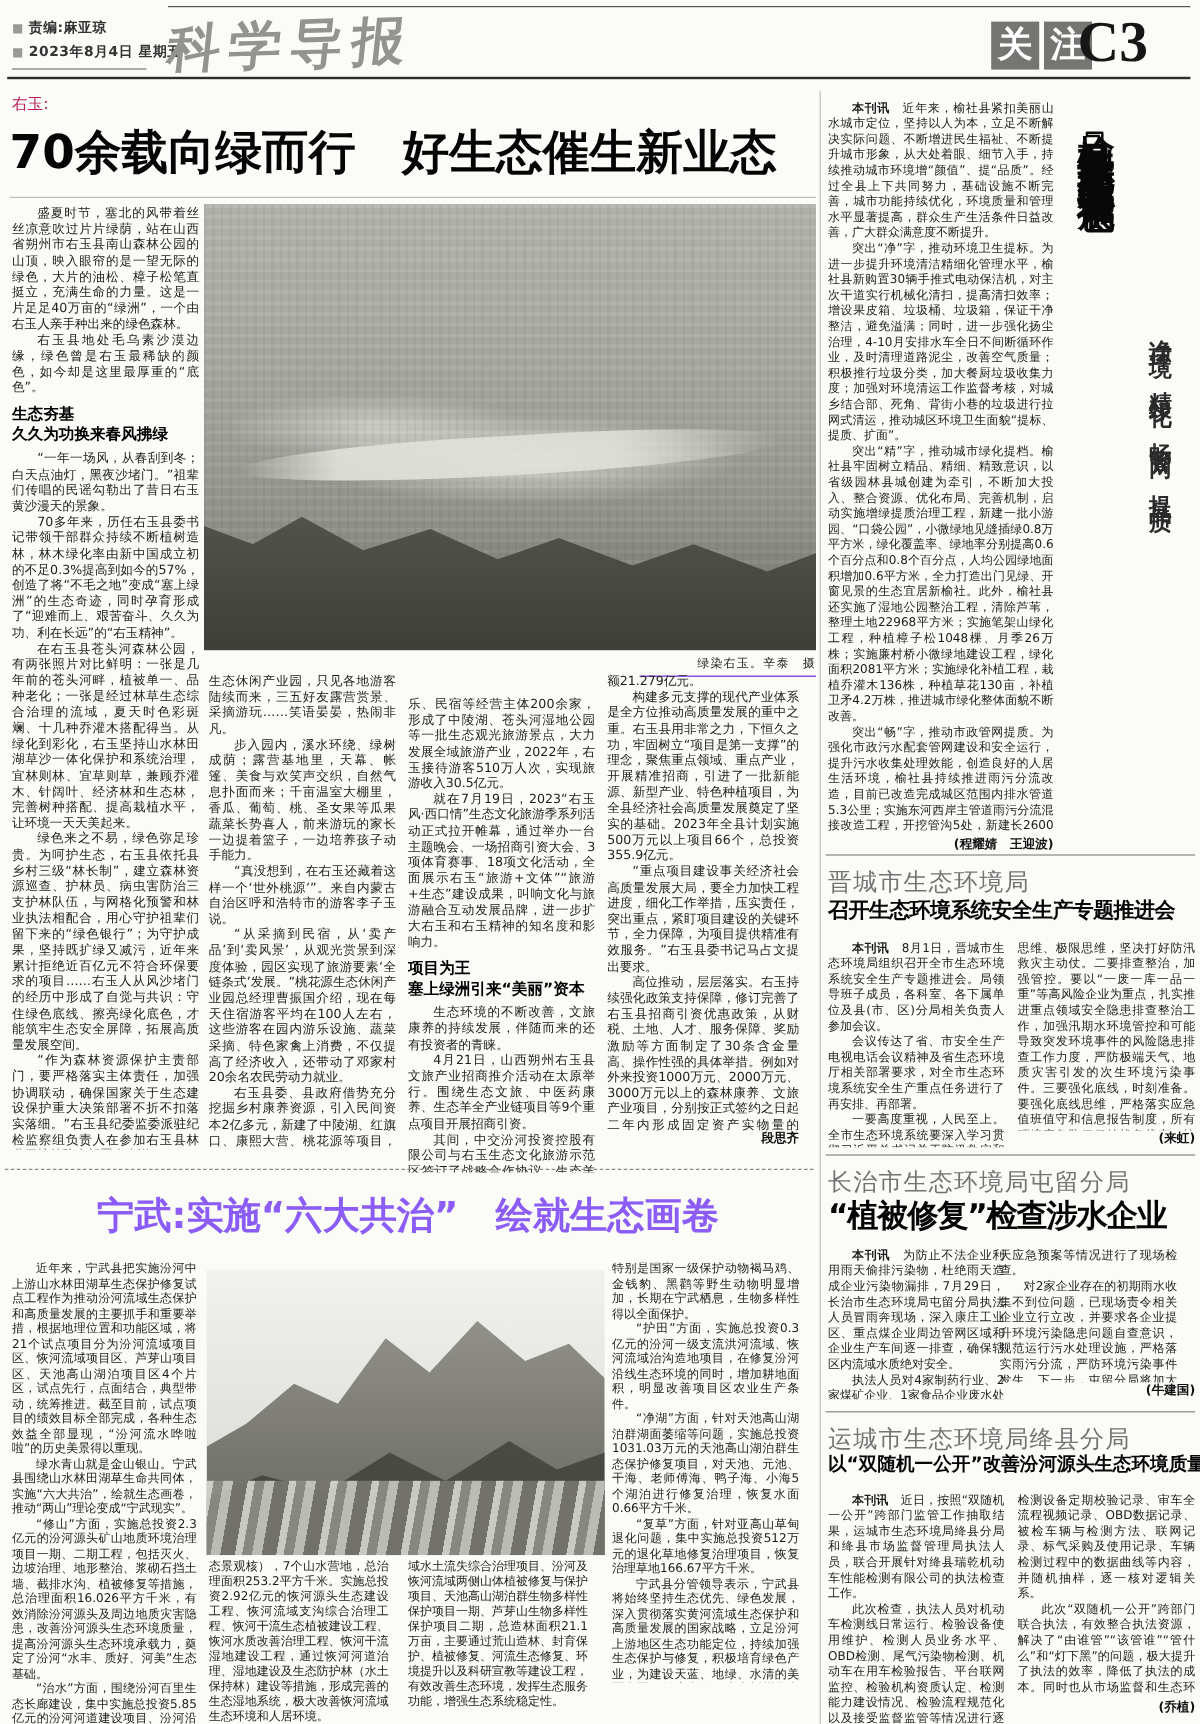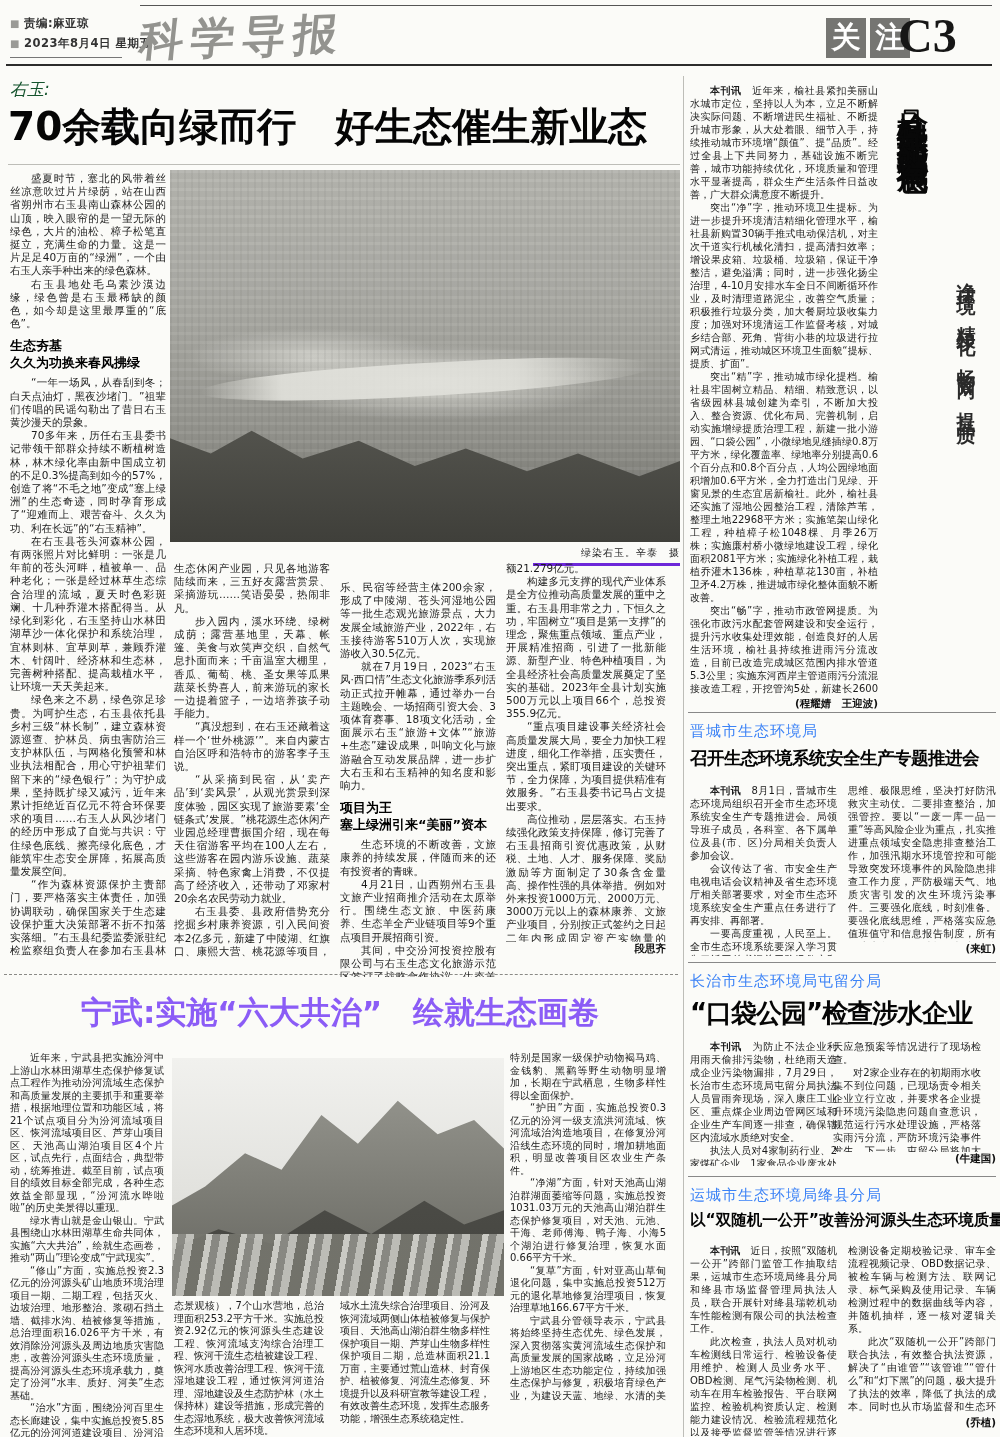--- a/index.html
+++ b/index.html
@@ -10,39 +10,39 @@
   .lightrule{position:absolute;background:#bdbdb8;}
   
   .meta-line{font-size:11.5px;font-weight:700;color:#333;letter-spacing:.5px;}
   .bullet{color:#9a9a96;font-size:10px;margin-right:4px;}
   .masthead{font-family:"Liberation Serif","DejaVu Serif",serif;font-size:44px;font-weight:700;
             color:#93938f;letter-spacing:7px;transform:skewX(-8deg) rotate(-2deg);}
   .secbox{width:40px;height:40px;background:#757572;color:#fff;display:inline-flex;
           align-items:center;justify-content:center;font-size:29px;font-weight:800;margin-right:4px;}
   .pageno{font-family:"Liberation Serif","DejaVu Serif",serif;font-size:48px;font-weight:700;color:#161616;}
   
-  .kicker{font-size:17px;font-weight:500;color:#14532d;font-style:italic;}
+  .kicker{font-size:13px;font-weight:500;color:#be185d;}
   .headline-main{font-size:39px;font-weight:900;letter-spacing:0;white-space:nowrap;color:#050505;}
   .bcol{position:absolute;font-size:10.5px;line-height:13.2px;text-align:justify;overflow:hidden;color:#1b1b1b;}
   .bcol p{margin:0;text-indent:2em;}
   .bcol p.cont{text-indent:0;}
   .subhead{font-weight:800;font-size:13px;line-height:17px;margin:7px 0 5px 0;text-indent:0;color:#000;}
   .caption{position:absolute;font-size:10px;color:#222;text-align:right;letter-spacing:1px;
-           border-bottom:3px solid #6d28d9;padding-bottom:3px;}
+           border-bottom:1px solid #6d28d9;padding-bottom:3px;}
   .byline{position:absolute;font-size:10.5px;font-weight:700;text-align:right;color:#111;}
   
   .rcol{position:absolute;font-size:10px;line-height:13px;text-align:justify;overflow:hidden;color:#1b1b1b;}
   .rcol p{margin:0;text-indent:2em;}
   .rcol p.cont{text-indent:0;}
   .lead{font-weight:800;}
   .vtitle{position:absolute;writing-mode:vertical-rl;text-orientation:upright;font-size:31px;
           font-weight:900;letter-spacing:3px;color:#080808;}
   .vsub{position:absolute;writing-mode:vertical-rl;text-orientation:upright;font-size:19px;
         font-weight:600;letter-spacing:6px;color:#2a2a2a;}
-  .skicker{position:absolute;font-size:15px;font-weight:500;color:#3b82f6;letter-spacing:1px;white-space:nowrap;}
+  .skicker{position:absolute;font-size:20px;font-weight:500;color:#737373;letter-spacing:1px;white-space:nowrap;}
   .sheadline{position:absolute;font-weight:800;color:#050505;white-space:nowrap;}
   
   .photo{position:absolute;overflow:hidden;}
   .ph1-base{position:absolute;inset:0;background:
       radial-gradient(ellipse 260px 55px at 52% 57%, #d9d9d3 0%, rgba(217,217,211,0) 70%),
       radial-gradient(ellipse 180px 40px at 28% 50%, #cfcfc9 0%, rgba(207,207,201,0) 70%),
       linear-gradient(180deg,#b6b6b0 0%,#adada7 30%,#a2a29c 52%,#93938d 72%,#6d6d67 100%);}
   .ph1-tex{position:absolute;inset:0;opacity:.5;background:
       repeating-linear-gradient(90deg, rgba(60,60,55,.12) 0 2px, rgba(0,0,0,0) 2px 7px),
       repeating-linear-gradient(0deg, rgba(255,255,255,.08) 0 3px, rgba(0,0,0,.05) 3px 9px);}
@@ -157,21 +157,21 @@
     <p>会议传达了省、市安全生产电视电话会议精神及省生态环境厅相关部署要求，对全市生态环境系统安全生产重点任务进行了再安排、再部署。</p>
     <p>一要高度重视，人民至上。全市生态环境系统要深入学习贯彻习近平总书记关于防汛救灾和生态环境安全的重要论述和指示批示精神，坚持人民至上生命至上，树牢底线</p>
   </div>
   <div class="rcol" style="left:848px;top:784px;width:148px;height:158px;">
     <p class="cont">思维、极限思维，坚决打好防汛救灾主动仗。二要排查整治，加强管控。要以“一废一库一品一重”等高风险企业为重点，扎实推进重点领域安全隐患排查整治工作，加强汛期水环境管控和可能导致突发环境事件的风险隐患排查工作力度，严防极端天气、地质灾害引发的次生环境污染事件。三要强化底线，时刻准备。要强化底线思维，严格落实应急值班值守和信息报告制度，所有环境应急队伍保持战备状态，按照“五个第一”要求妥善应对突发环境事件，有效防范化解生态环境风险，切实保障全市生态环境安全。</p>
   </div>
   <div class="byline" style="left:930px;top:942px;width:66px;">(来虹)</div>
   <div class="lightrule" style="left:688px;top:962px;width:308px;height:1px;background:#888;"></div>
 
   <div class="skicker" style="left:690px;top:972px;">长治市生态环境局屯留分局</div>
-  <div class="sheadline" style="left:690px;top:996px;font-size:26px;letter-spacing:-1px;">“口袋公园”检查涉水企业</div>
+  <div class="sheadline" style="left:690px;top:996px;font-size:26px;letter-spacing:-1px;">“植被修复”检查涉水企业</div>
   <div class="rcol" style="left:690px;top:1040px;width:147px;height:126px;">
     <p><span class="lead">本刊讯</span>　<span>为防止不法企业利用雨天偷排污染物，杜绝雨天造成企业污染物漏排，7月29日，长治市生态环境局屯留分局执法人员冒雨奔现场，深入康庄工业区、重点煤企业周边管网区域和企业生产车间逐一排查，确保辖区内流域水质绝对安全。</span></p>
     <p>执法人员对4家制药行业、2家煤矿企业、1家食品企业废水处理设施运行情况、雨污分流、排污口建设、环保设施运行以及有无暴雨</p>
   </div>
   <div class="rcol" style="left:833px;top:1040px;width:148px;height:112px;">
     <p class="cont">天应急预案等情况进行了现场检查。</p>
     <p>对2家企业存在的初期雨水收集不到位问题，已现场责令相关企业立行立改，并要求各企业提升环境污染隐患问题自查意识，规范运行污水处理设施，严格落实雨污分流，严防环境污染事件发生。下一步，屯留分局将加大对辖区内涉水企业的排查力度，紧盯企业雨污排放口，并加强部门联动，强化巡查，确保企业污水稳定达标排放。</p>
   </div>
   <div class="byline" style="left:916px;top:1152px;width:80px;">(牛建国)</div>
   <div class="lightrule" style="left:688px;top:1176px;width:308px;height:1px;background:#888;"></div>

